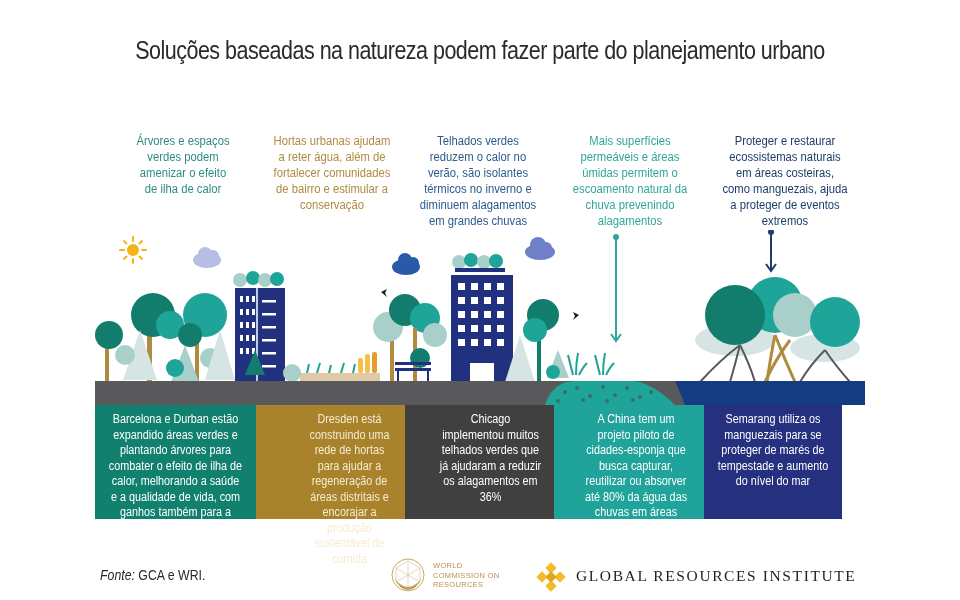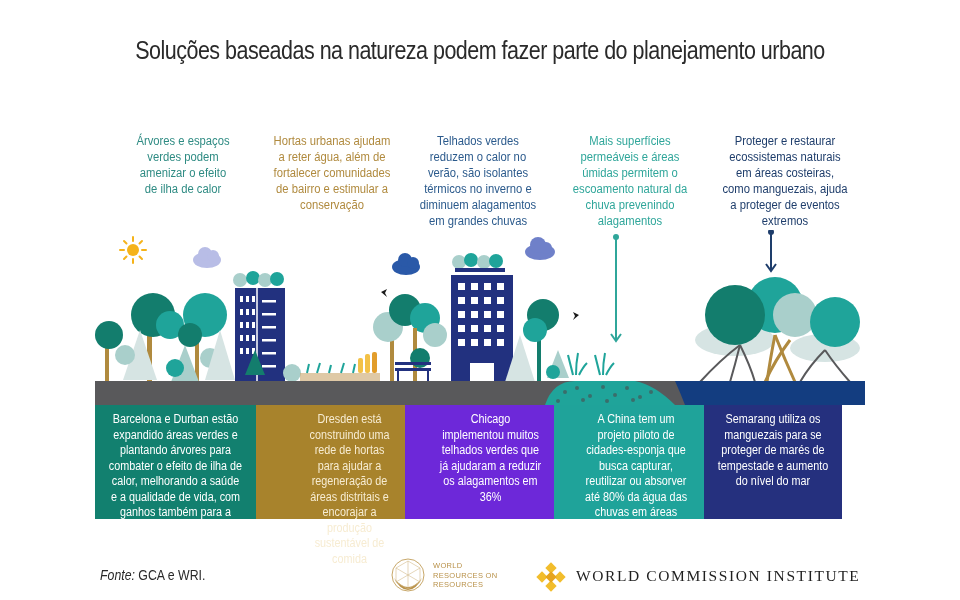--- a/index.html
+++ b/index.html
@@ -239,44 +239,44 @@
     <circle cx="512" cy="171" r="2"></circle>
       <circle cx="538" cy="170" r="2"></circle>
       <circle cx="463" cy="171" r="2"></circle>
   </g>
 
   <path d="M580 151 L770 151 L770 175 L590 175 Q585 162 580 151 Z" fill="#133d80"></path>
 </svg>
 
 <div class="panel" style="left:95px; width:161px; background:#12806f;"><span>Barcelona e Durban estão expandido áreas verdes e plantando árvores para combater o efeito de ilha de calor, melhorando a saúde e a qualidade de vida, com ganhos também para a biodiversidade urbana</span></div>
 <div class="panel" style="left:256px; width:149px; background:#a8832c; color:#f7ecd2;padding-left:44px;"><span>Dresden está construindo uma rede de hortas para ajudar a regeneração de áreas distritais e encorajar a produção sustentável de comida</span></div>
-<div class="panel" style="left:405px; width:149px; background:#6d28d9;padding-left:28px;"><span>Chicago implementou muitos telhados verdes que já ajudaram a reduzir os alagamentos em 36%</span></div>
+<div class="panel" style="left:405px; width:149px; background:#404040;padding-left:28px;"><span>Chicago implementou muitos telhados verdes que já ajudaram a reduzir os alagamentos em 36%</span></div>
 <div class="panel" style="left:554px; width:150px; background:#1fa39a;padding-left:20px;"><span>A China tem um projeto piloto de cidades-esponja que busca capturar, reutilizar ou absorver até 80% da água das chuvas em áreas urbanas até 2030</span></div>
 <div class="panel" style="left:704px; width:138px; background:#25307e;"><span>Semarang utiliza os manguezais para se proteger de marés de tempestade e aumento do nível do mar</span></div>
 
 <div class="footer-source"><i>Fonte:</i><span> GCA e WRI.</span></div>
 
 <svg class="gca-logo" viewBox="0 0 40 38" style="width:40px;height:38px;">
   <circle cx="20" cy="19" r="16" fill="none" stroke="#c8a86a" stroke-width="1"></circle>
   <path d="M6 22 Q20 40 34 22 Q28 34 20 34 Q12 34 6 22 Z" fill="#b9924a"></path>
   <g stroke="#d4bb8a" stroke-width="0.6" fill="none">
     <path d="M8 12 L20 5 L32 12 L32 26 L20 33 L8 26 Z"></path>
     <path d="M20 5 L20 33"></path>
       <path d="M8 12 L32 26"></path>
       <path d="M32 12 L8 26"></path>
   </g>
 </svg>
 <div class="gca-text">
   <div>WORLD</div>
-  <div>RESOURCES ON</div>
+  <div>COMMISSION ON</div>
   <div>RESOURCES</div>
 </div>
 
 <svg class="wri-logo" width="30" height="30" viewBox="0 0 30 30">
   <g fill="#f2bd2c">
     <rect x="11" y="2" width="8" height="8" transform="rotate(45 15 6)"></rect>
     <rect x="11" y="20" width="8" height="8" transform="rotate(45 15 24)"></rect>
     <rect x="2" y="11" width="8" height="8" transform="rotate(45 6 15)"></rect>
     <rect x="20" y="11" width="8" height="8" transform="rotate(45 24 15)"></rect>
     <rect x="11" y="11" width="8" height="8" transform="rotate(45 15 15)" fill="#e6a41d"></rect>
   </g>
 </svg>
-<div class="wri-text">WORLD COMMISSION INSTITUTE</div>
+<div class="wri-text">GLOBAL RESOURCES INSTITUTE</div>
 
 </body></html>

